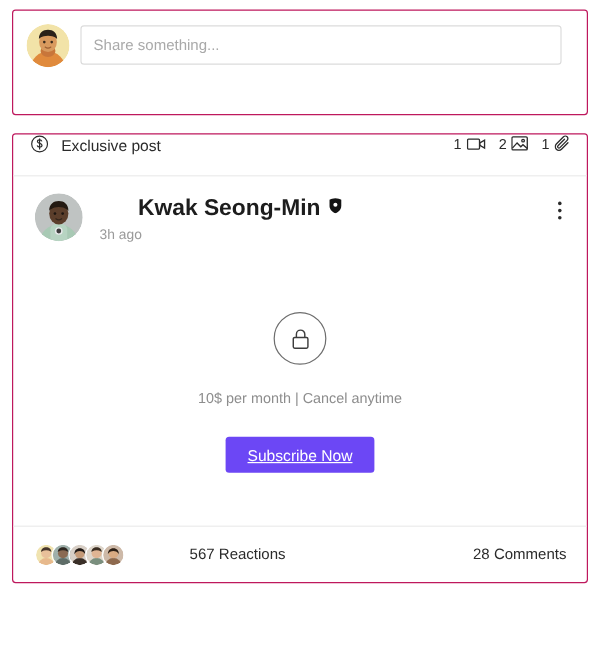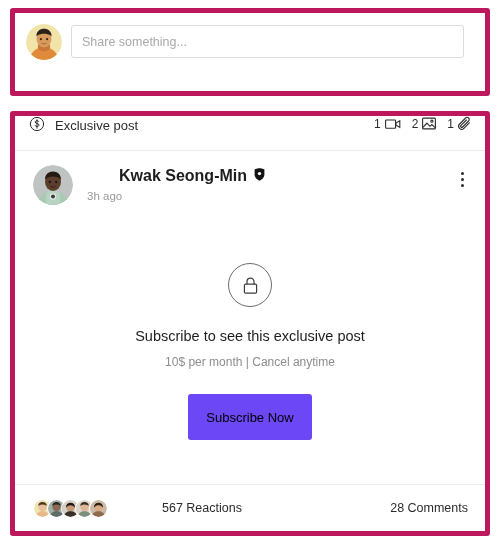--- a/index.html
+++ b/index.html
@@ -17,21 +17,21 @@
     width: 500px;
     height: 546px;
     box-sizing: border-box;
     padding: 8px 10px 10px 10px;
     background: #ffffff;
   }
 
   
   .card {
     background: #ffffff;
-    border: 5px solid #be185d;
+    border: 1px solid #be185d;
     border-radius: 3px;
     box-sizing: border-box;
   }
 
   
   .composer {
     height: 88px;
     margin-bottom: 15px;
   }
   .composer-top {
@@ -135,21 +135,21 @@
     flex: 1 1 auto;
     margin-left: 14px;
     padding-top: 2px;
   }
   .author-row {
     display: flex;
     align-items: center;
     gap: 7px;
   }
   .author-name {
-    font-size: 16px;
+    font-size: 19px;
     color: #1d1d1d;
     font-weight: bold;
     padding-left: 32px;
   }
   .post-time {
     font-size: 11.5px;
     color: #9a9a9a;
     margin-top: 5px;
   }
   .kebab {
@@ -190,28 +190,29 @@
     color: #1d1d1d;
     margin-bottom: 11px;
   }
   .locked-sub {
     font-size: 12px;
     color: #8d8d8d;
     margin-bottom: 25px;
   }
   .btn-subscribe {
     background: #6c47f5;
-    color: #000000;
+    color: #ffffff;
     border: none;
     border-radius: 3px;
     font-family: "Liberation Sans", sans-serif;
     font-size: 13px;
-    height: 46px;
+    height: 30px;
     padding: 0 18px;
     cursor: pointer;
+    text-decoration: underline;
   }
 
   
   .post-footer {
     border-top: 1px solid #ececec;
     height: 47px;
     display: flex;
     align-items: center;
     justify-content: space-between;
     padding: 0 17px 0 18px;
@@ -376,21 +377,20 @@
 
     <div class="locked">
 
       <div class="lock-circle">
         <svg width="17" height="19" viewBox="0 0 17 19" fill="none" stroke="#3d3d3d" stroke-width="1.2">
           <rect x="2.4" y="8.2" width="12.2" height="9" rx="1.2"></rect>
           <path d="M5 8.2V5.6a3.5 3.5 0 0 1 7 0v2.6"></path>
         </svg>
       </div>
 
-      <div class="locked-title">Subscribe to see this exclusive post</div>
       <div class="locked-sub">10$ per month | Cancel anytime</div>
 
       <button class="btn-subscribe">Subscribe Now</button>
     </div>
 
     <div class="post-footer">
 
       <div class="reactions">
         <div class="react-stack">
 

